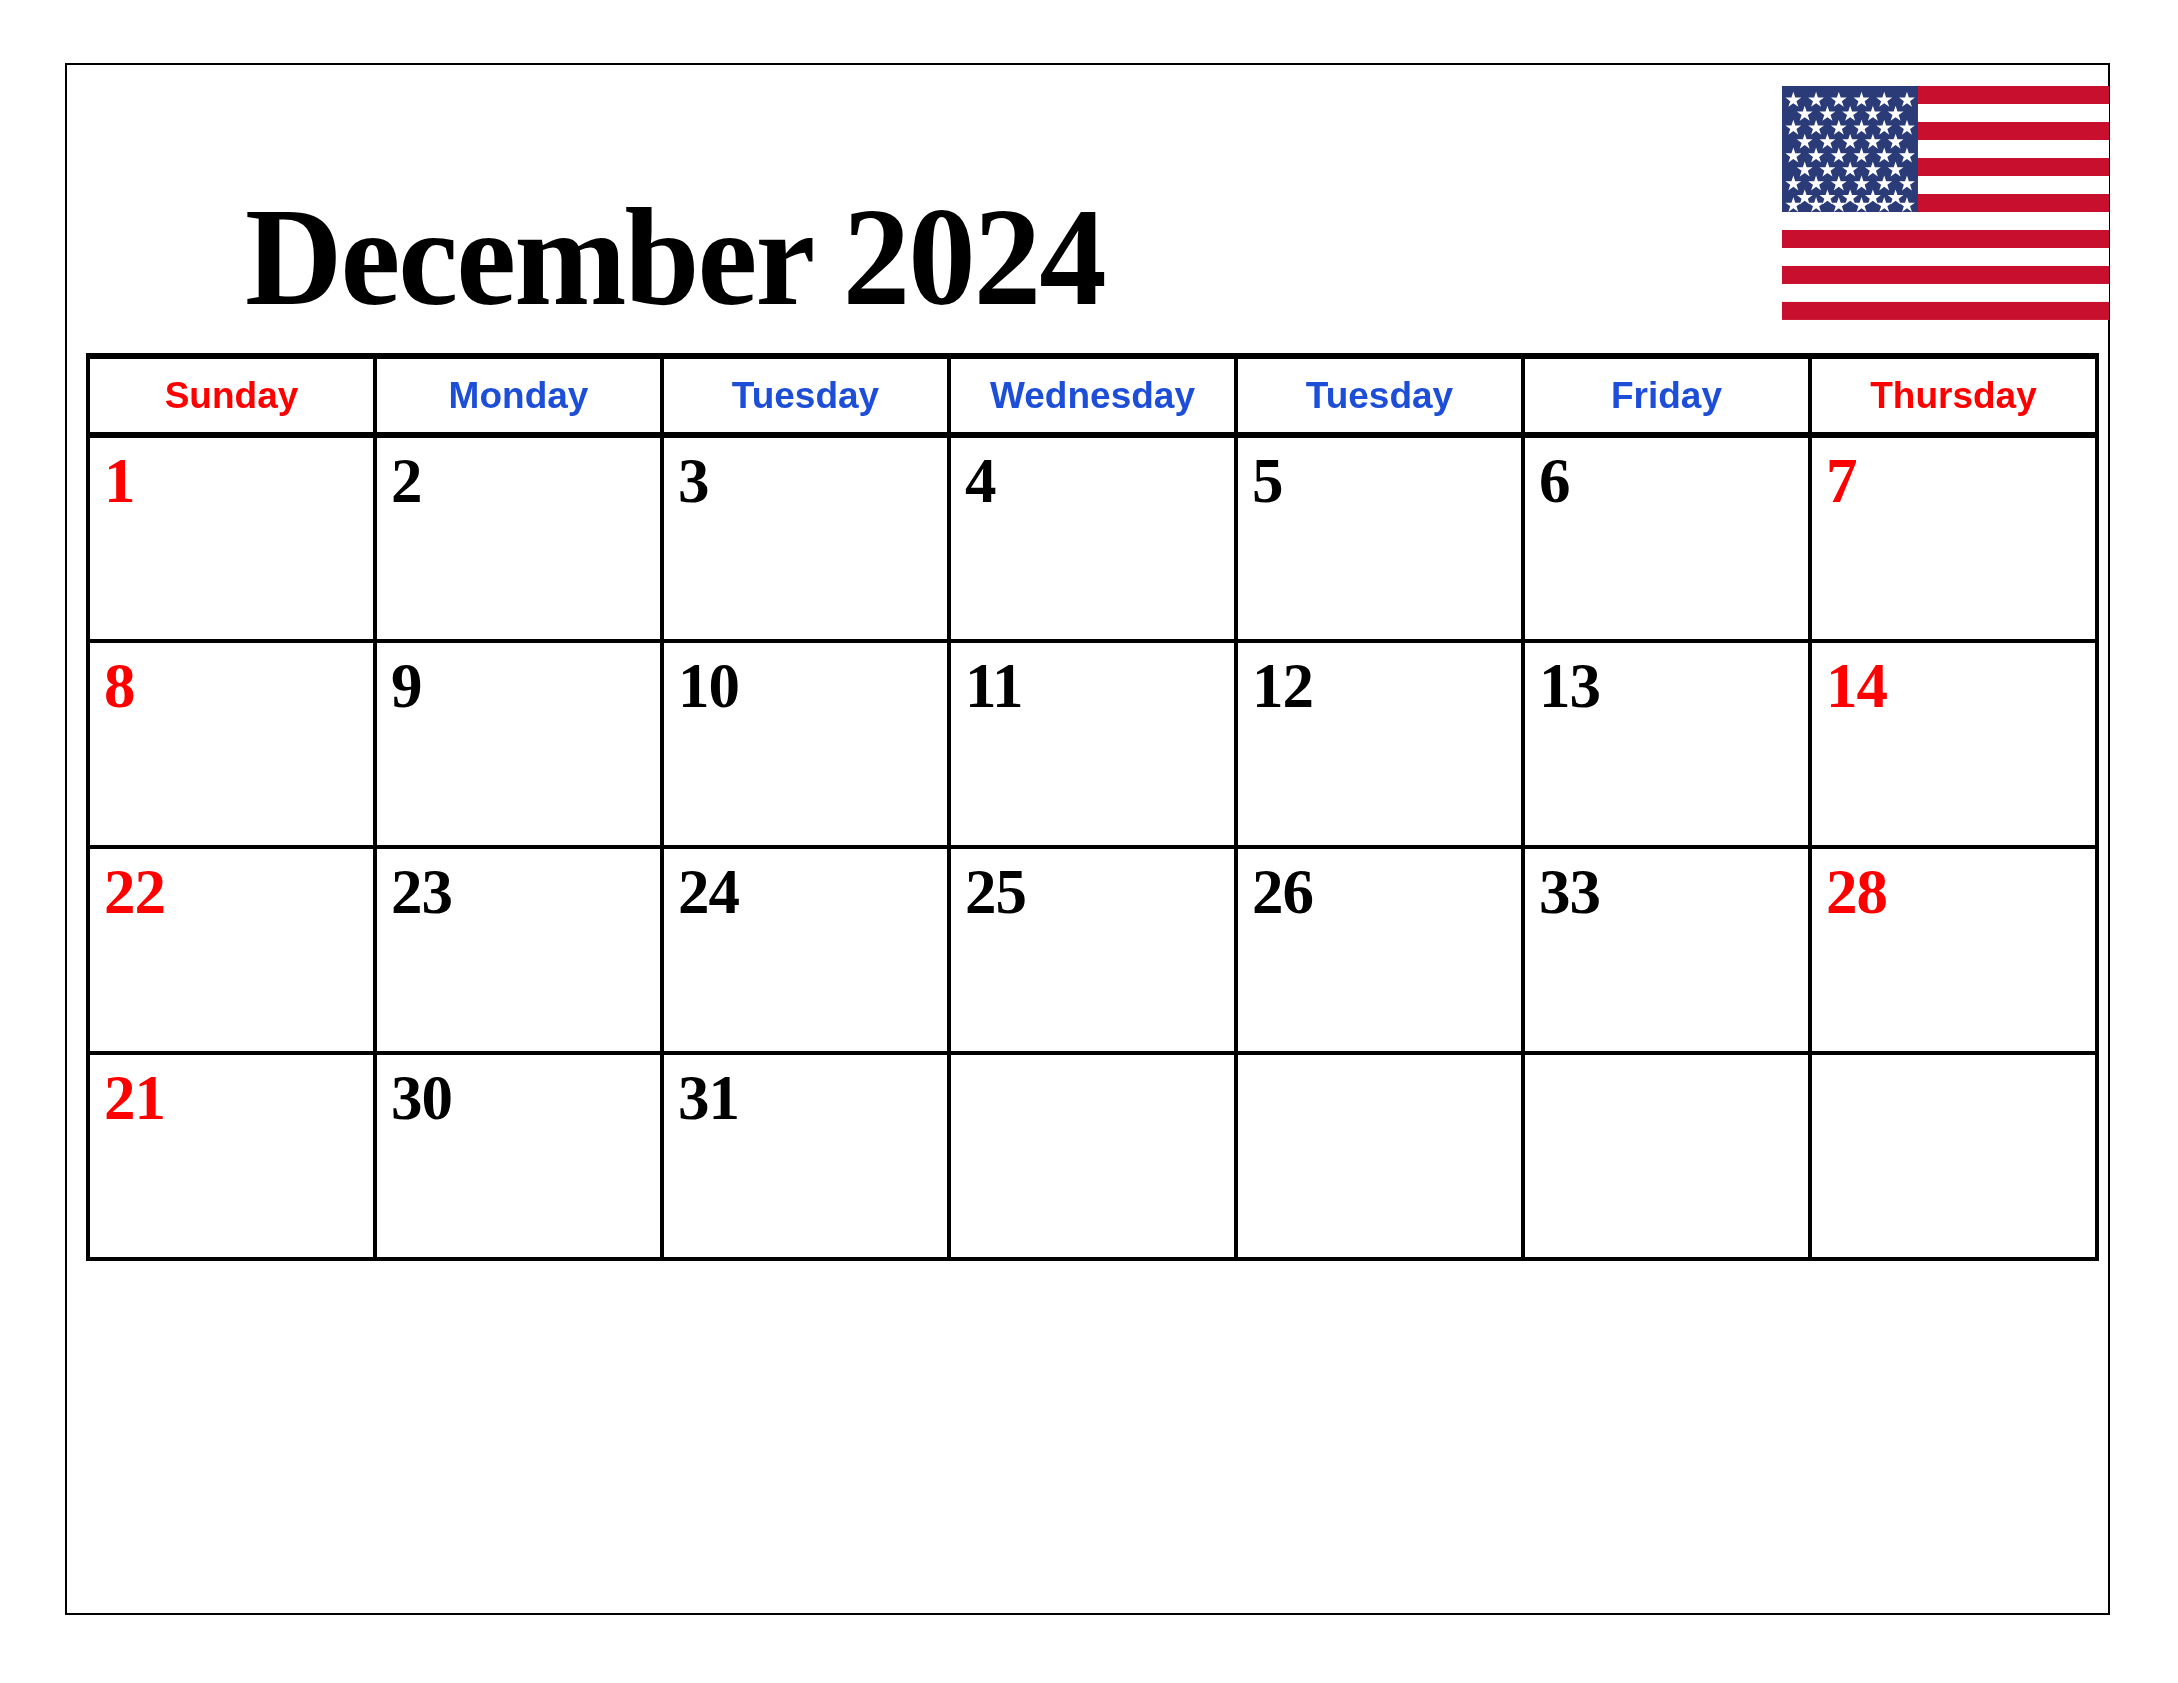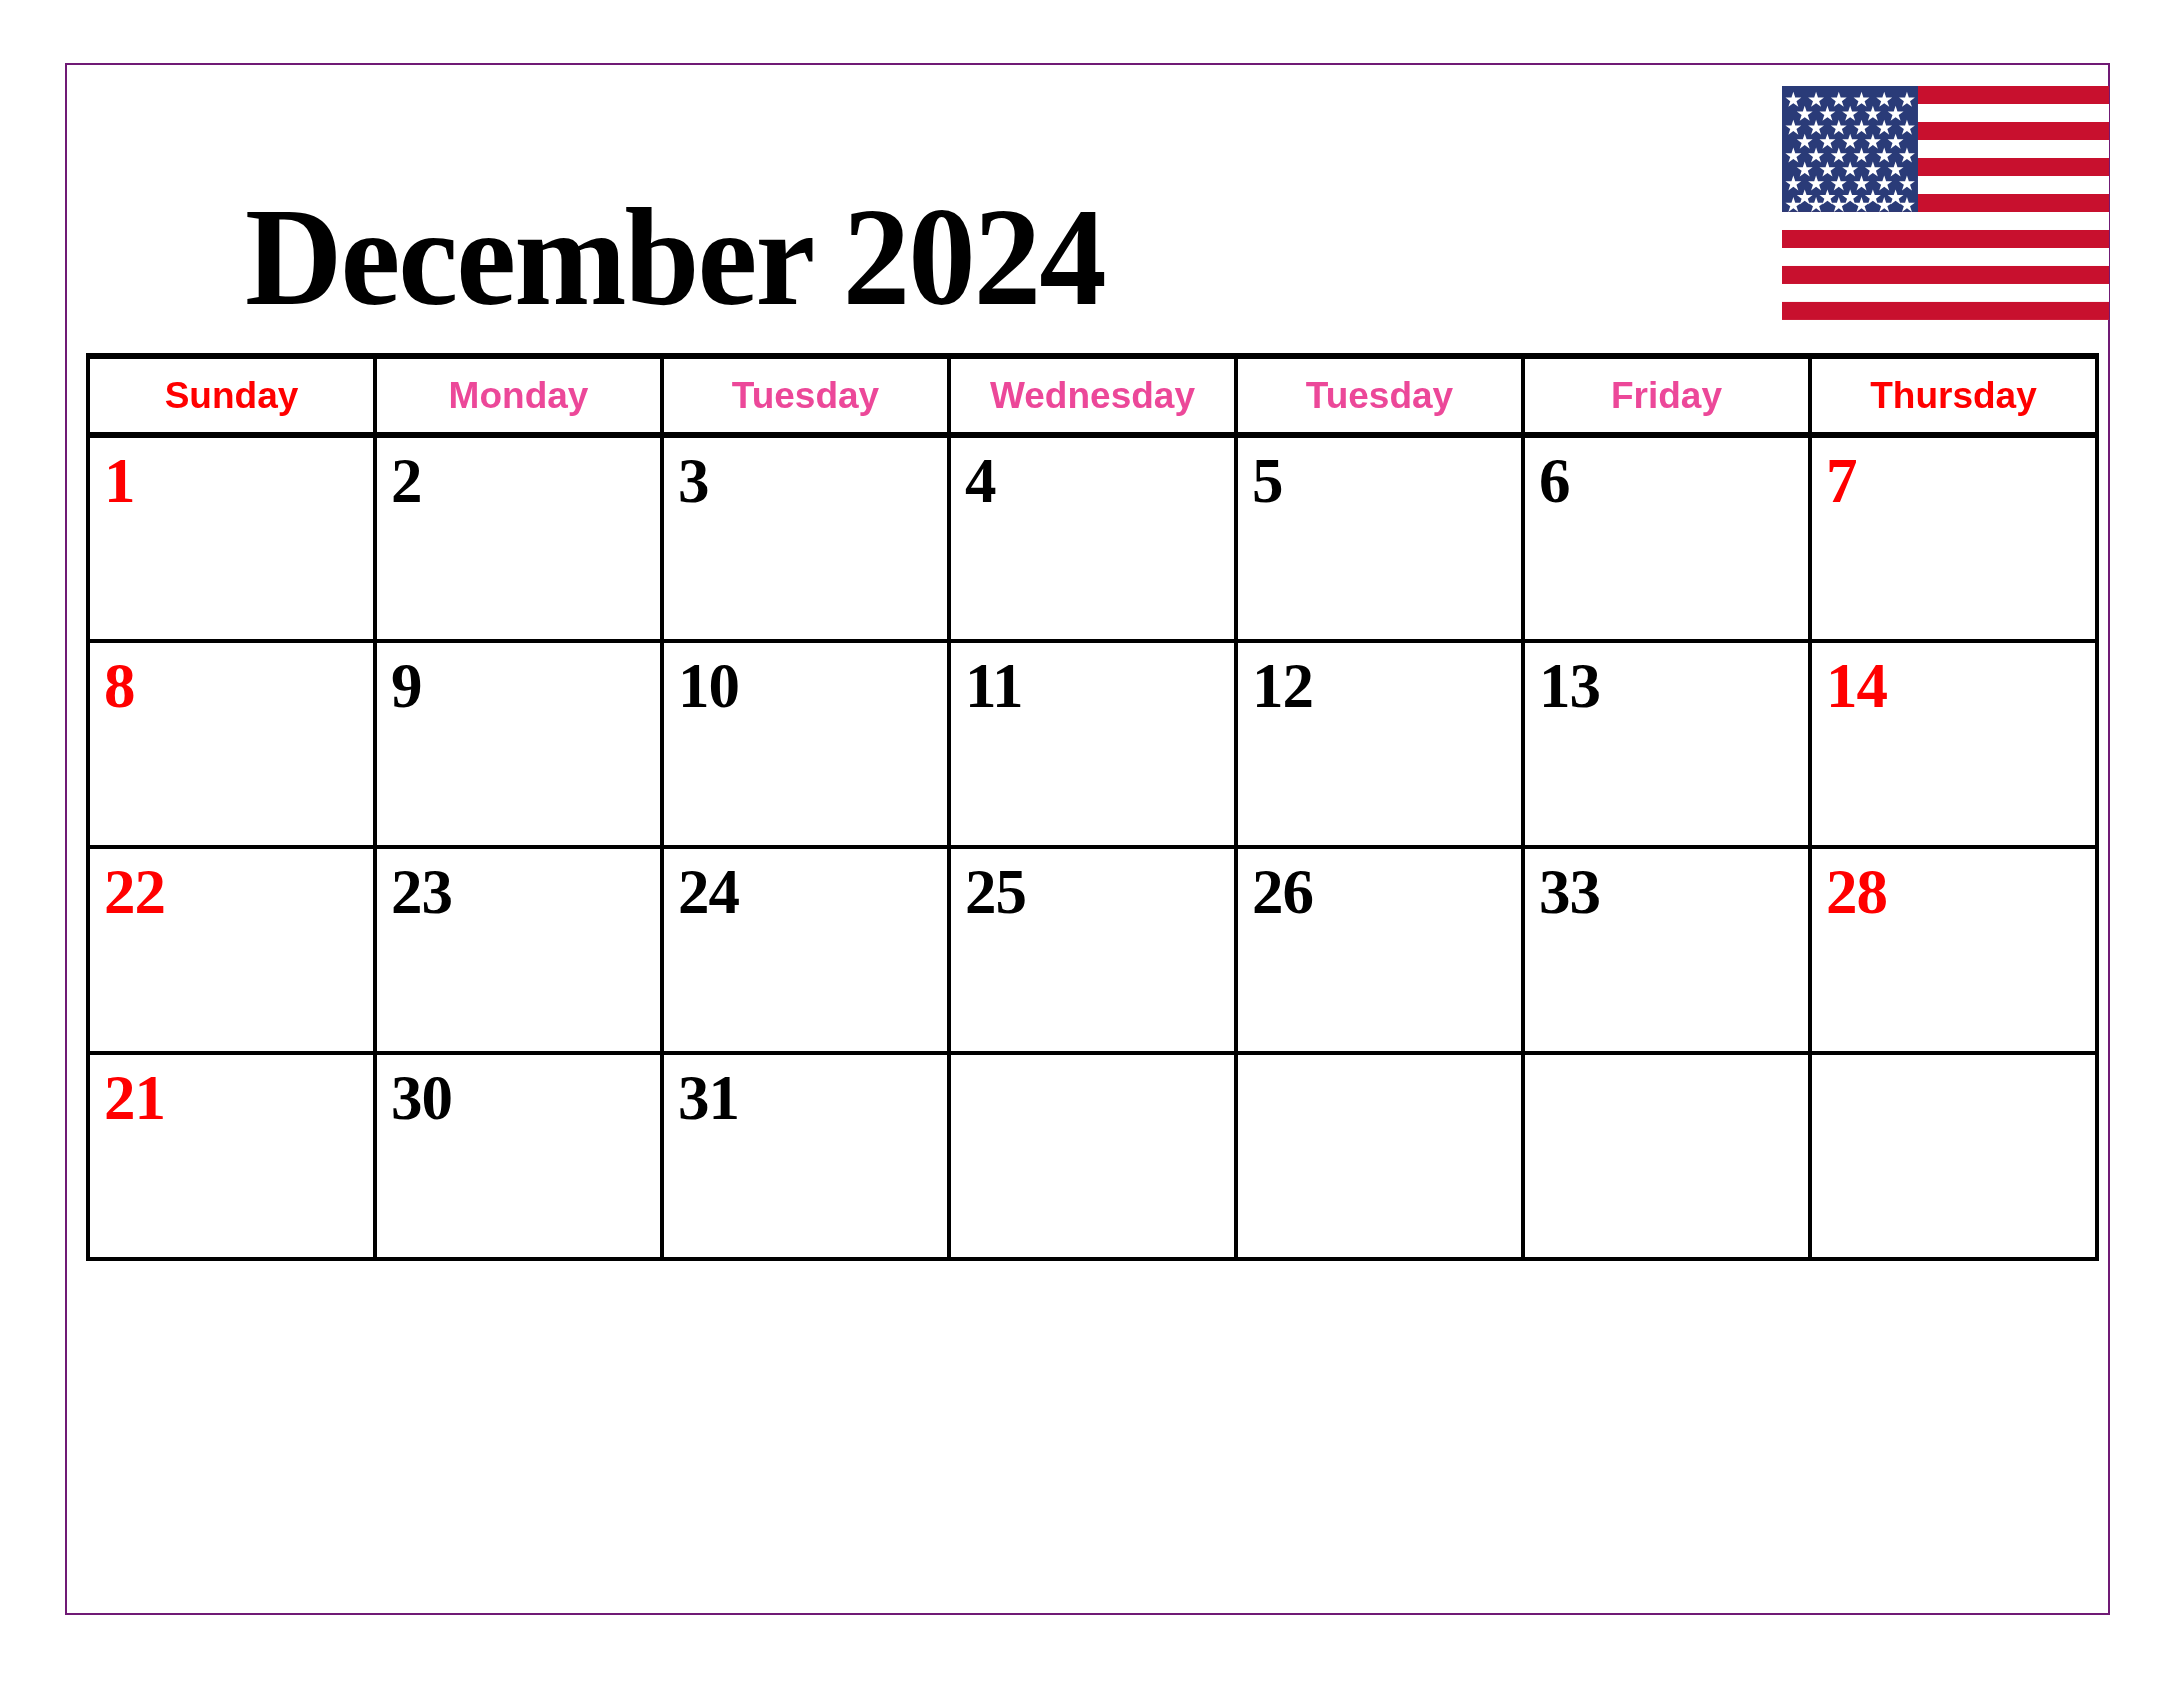--- a/index.html
+++ b/index.html
@@ -16,21 +16,21 @@
     overflow: hidden;
   }
 
   
   #page {
     position: absolute;
     left: 65px;
     top: 63px;
     width: 2045px;
     height: 1552px;
-    border: 2px solid #701a75;
+    border: 2px solid #000000;
     background: #ffffff;
     box-sizing: border-box;
   }
 
   
   #header-zone {
     position: absolute;
     left: 0;
     top: 0;
     width: 100%;
@@ -90,21 +90,21 @@
     border-top-width: 6px;
     border-bottom-width: 6px;
     border-left-width: 4px;
     border-right-width: 4px;
   }
   .dow-label {
     font-family: "Liberation Sans", sans-serif;
     font-weight: bold;
     font-size: 37px;
     line-height: 1;
-    color: #ec4899;
+    color: #1d4ed8;
     display: block;
   }
   .dow-weekend .dow-label { color: #ff0000; }
 
   
   #calendar tbody td {
     height: 206px;
     vertical-align: top;
     border-width: 4px;
     position: relative;

